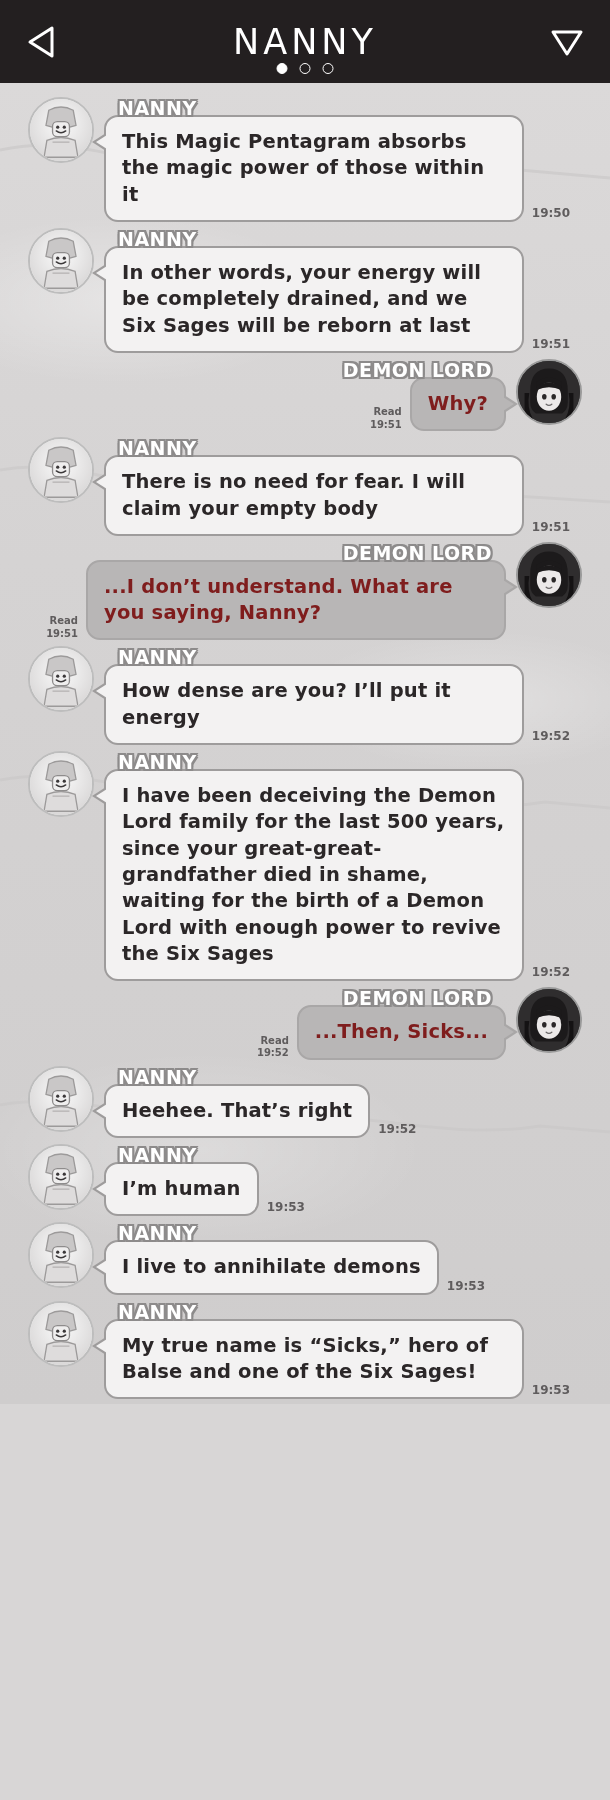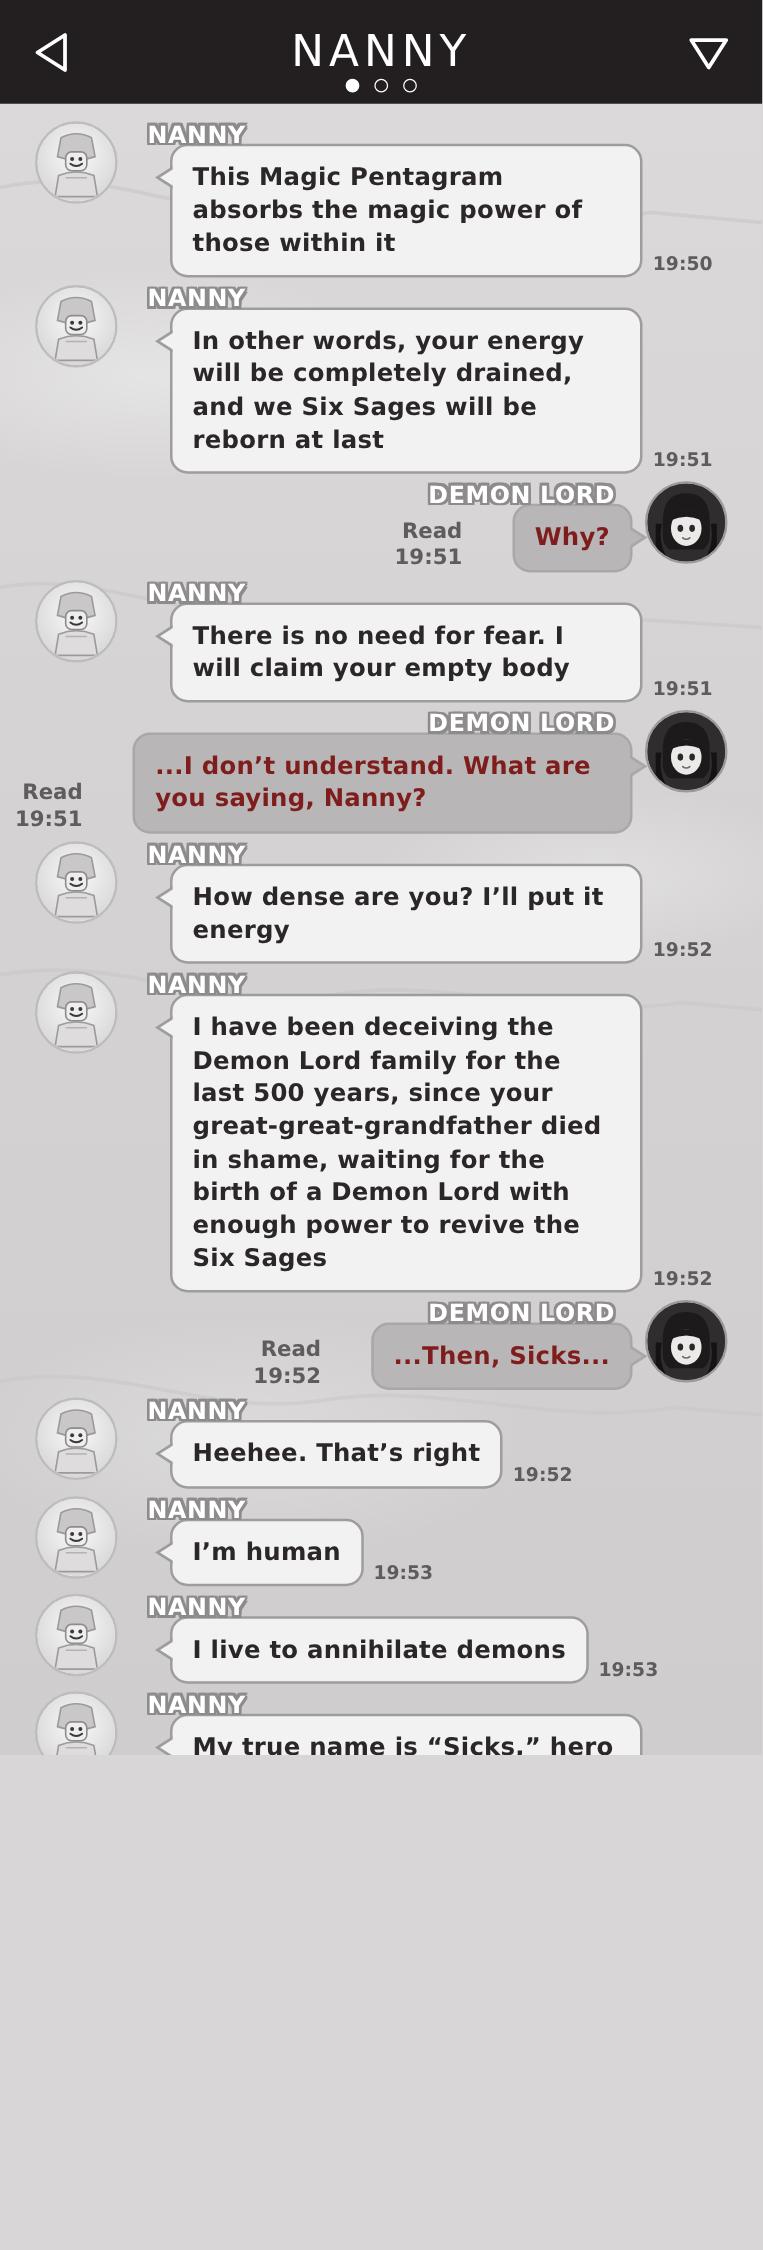--- a/index.html
+++ b/index.html
@@ -108,21 +108,20 @@
     background: #f3f2f2;
     border: 2px solid #9e9c9c;
     border-radius: 14px;
     padding: 12px 16px;
     font-size: 19.5px;
     line-height: 1.35;
     color: #2b2728;
     font-weight: bold;
     letter-spacing: 0.2px;
     max-width: 420px;
-    margin-left: 32px;
   }
   .bubble.outgoing {
     background: #b8b6b6;
     border-color: #a9a7a7;
     color: #7f1d1d;
   }
   
   .bubble::before {
     content: "";
     position: absolute;
@@ -152,34 +151,34 @@
   .row.right .bubble::after {
     content: "";
     position: absolute;
     top: 18px; right: -10px;
     border-top: 7px solid transparent;
     border-bottom: 7px solid transparent;
     border-left: 11px solid #b8b6b6;
   }
 
   .time {
-    font-size: 15px;
+    font-size: 12px;
     color: #5f5c5d;
     font-weight: bold;
     align-self: flex-end;
     margin: 0 0 2px 8px;
     white-space: nowrap;
   }
   .meta-left {
     display: flex;
     flex-direction: column;
     align-items: flex-end;
     justify-content: center;
     margin-right: 8px;
-    font-size: 17px;
+    font-size: 10px;
     color: #5f5c5d;
     font-weight: bold;
     line-height: 1.25;
     white-space: nowrap;
   }
   .row.left { align-items: flex-start; }
   .row.right { align-items: flex-start; padding-left: 12px; }
   .row.left .wrap, .row.right .wrap { display: flex; align-items: flex-end; }
 </style>
 </head>

